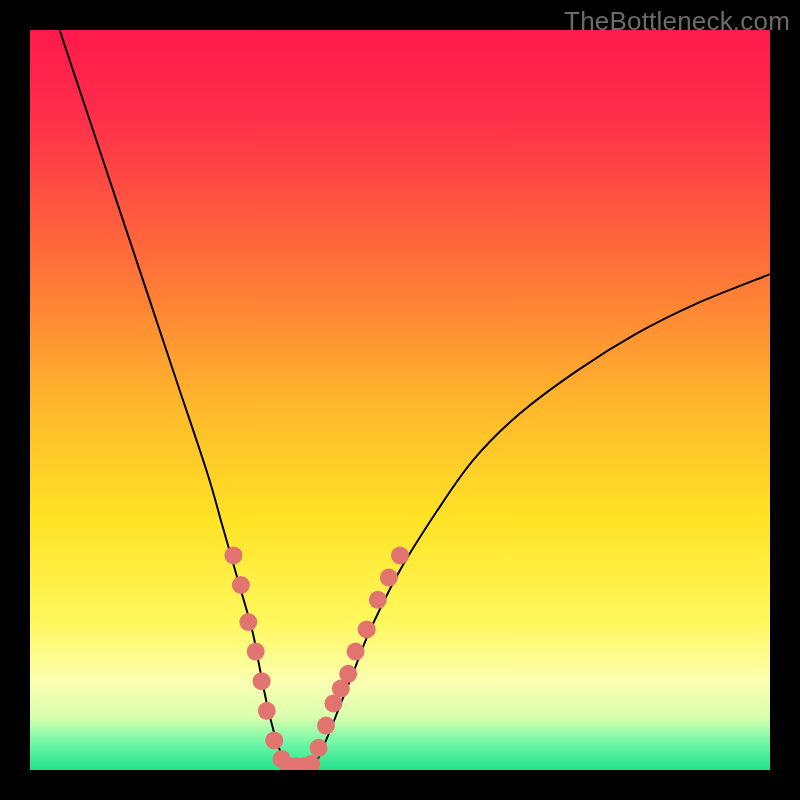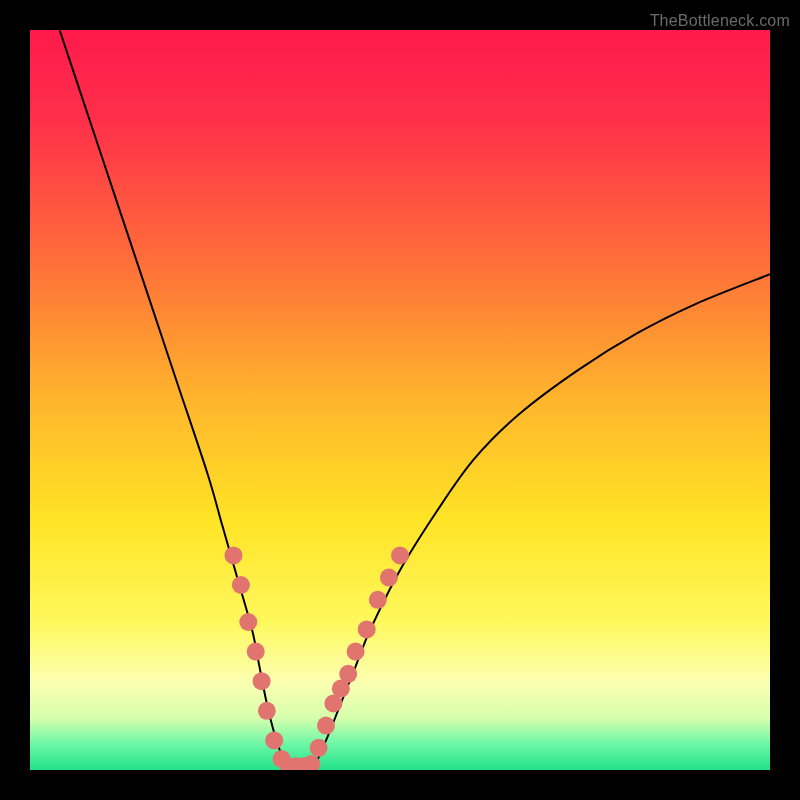--- a/index.html
+++ b/index.html
@@ -29,24 +29,24 @@
   }
   .gradient {
     position: absolute;
     left: 0;
     top: 0;
     width: 740px;
     height: 740px;
   }
   .watermark {
     position: absolute;
-    top: 12px;
+    top: 6px;
     right: 10px;
     color: #6b6b6b;
-    font-size: 16px;
+    font-size: 26px;
     font-weight: 500;
     letter-spacing: 0.2px;
     z-index: 20;
   }
   svg.curve {
     position: absolute;
     left: 0;
     top: 0;
     width: 740px;
     height: 740px;

